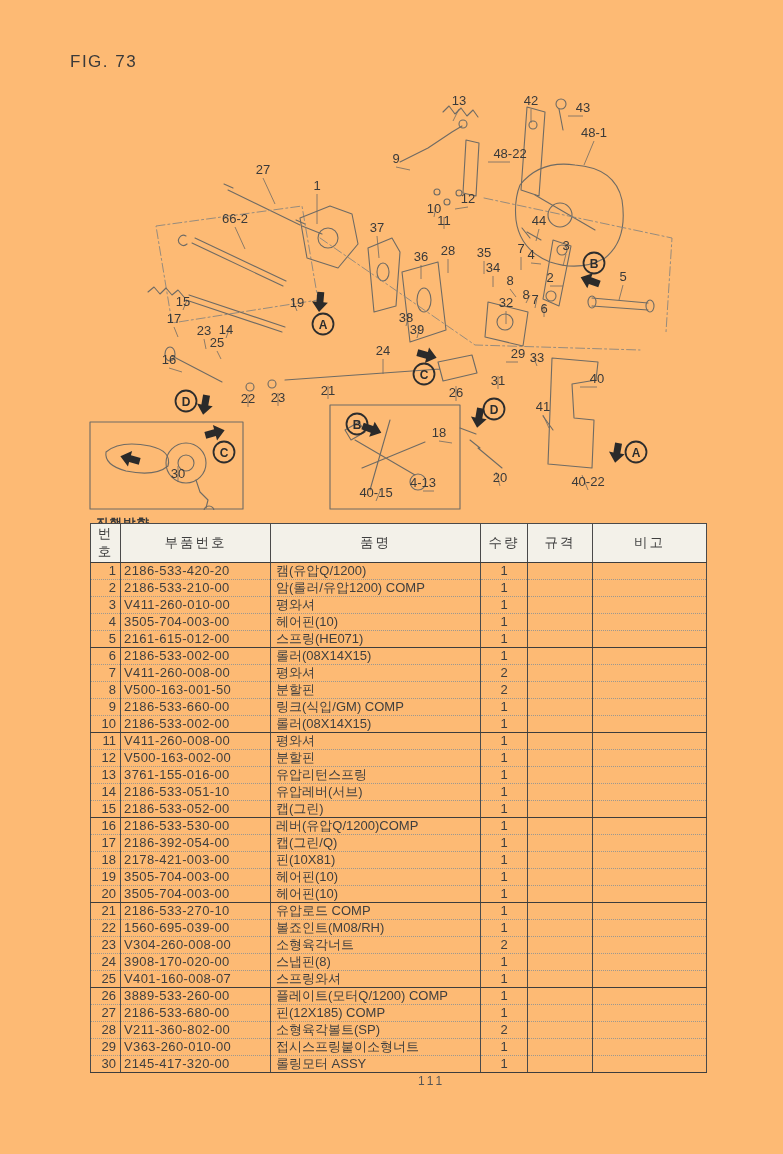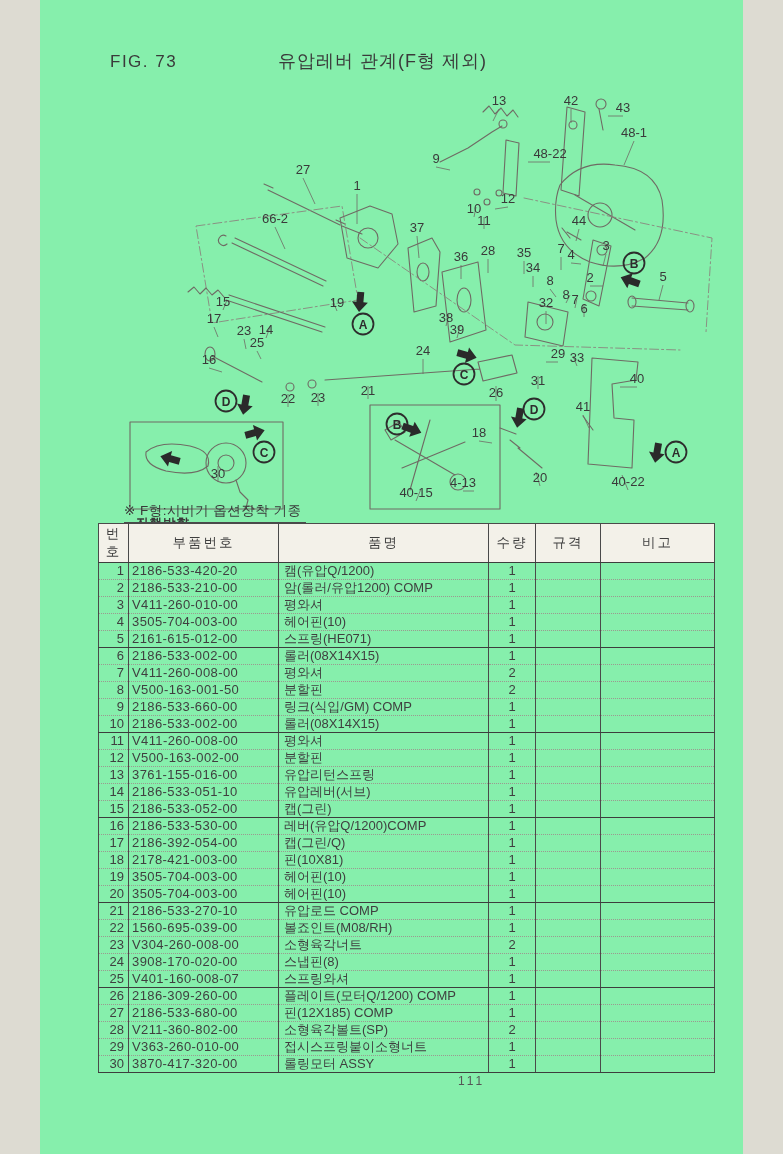--- a/index.html
+++ b/index.html
@@ -1,18 +1,18 @@
 <!DOCTYPE html>
 <html><head>
 <meta charset="utf-8">
 <style>
   html,body{margin:0;padding:0;background:#dddbd2;}
   .page{
-    position:relative;width:703px;height:1154px;margin:0 auto;
-    background:#86efac;color:#3a3a3a;
+    position:relative;width:783px;height:1154px;margin:0 auto;
+    background:#fdba74;color:#3a3a3a;
     font-family:"Liberation Sans","DejaVu Sans",sans-serif;
     overflow:hidden;
   }
   .fig-label{position:absolute;left:70px;top:52px;font-size:17px;letter-spacing:1.5px;}
   .page-title{position:absolute;left:238px;top:49px;font-size:18px;letter-spacing:1px;}
   .note{
     position:absolute;left:84px;top:502px;font-size:13.5px;
     border-bottom:1px solid #4a4a4a;padding:0 4px 2px 0;letter-spacing:.5px;
   }
   .direction-label{position:absolute;left:96px;top:471px;font-size:12.5px;font-weight:bold;letter-spacing:1px;margin-top:44px;}
@@ -21,21 +21,21 @@
   svg.diagram{position:absolute;left:0;top:80px;}
   .sketch{stroke:#6f6b64;fill:none;stroke-width:1.1;stroke-linejoin:round;stroke-linecap:round;}
   .phantom{stroke:#8a867e;fill:none;stroke-width:.9;stroke-dasharray:9 3 2 3;}
   .callout{font-family:"Liberation Sans","DejaVu Sans",sans-serif;font-size:13px;fill:#3a3a3a;text-anchor:middle;}
   .leader{stroke:#6f6b64;stroke-width:.8;}
   .marker-circle{stroke:#2d2d2d;stroke-width:1.8;fill:none;}
   .marker-letter{font-family:"Liberation Sans","DejaVu Sans",sans-serif;font-size:12px;font-weight:bold;fill:#2d2d2d;text-anchor:middle;}
   .black-arrow{fill:#2a2a2a;stroke:none;}
 
   table.parts{
-    position:absolute;left:58px;top:523px;width:616px;
+    position:absolute;left:90px;top:523px;width:616px;
     border-collapse:collapse;table-layout:fixed;
     font-size:13px;color:#3f3f3f;
     border:1.6px solid #3d3d3d;
   }
   table.parts th{
     height:20px;font-weight:normal;font-size:13.5px;letter-spacing:2px;
     border:1px solid #4a4a4a;border-bottom:1.6px solid #3d3d3d;
     background:#f3f1e9;
   }
   table.parts td{
@@ -49,21 +49,20 @@
   table.parts td.c1{letter-spacing:.4px;}
   table.parts td.c2{padding-left:5px;margin-left:28px;}
   table.parts td.c3{text-align:center;}
 </style>
 </head>
 <body>
 
 <div class="page">
 
   <div class="fig-label">FIG. 73</div>
-  <div class="page-title">유압레버 관계(F형 제외)</div>
 
   <svg class="diagram" width="783" height="430" viewBox="0 80 783 430">
 
     <g class="sketch">
 
       <path d="M228,190 L300,225 M224,184 l9,4 M296,220 l9,4 M302,226 L322,234"></path>
 
       <path class="phantom" d="M156,226 L302,206 L318,300 L172,323 Z"></path>
       <path d="M192,243 L283,286 M195,238 L286,281 M186,236 a5,5 0 1 0 1,8"></path>
 
@@ -270,21 +269,20 @@
         <polygon points="-9,-3.5 1,-3.5 1,-8 11,0 1,8 1,3.5 -9,3.5" class="black-arrow" transform="translate(214,433) rotate(-15)"></polygon>
         <polygon points="-9,-3.5 1,-3.5 1,-8 11,0 1,8 1,3.5 -9,3.5" class="black-arrow" transform="translate(371,429) rotate(20)"></polygon>
         <polygon points="-9,-3.5 1,-3.5 1,-8 11,0 1,8 1,3.5 -9,3.5" class="black-arrow" transform="translate(479,417) rotate(100)"></polygon>
         <polygon points="-9,-3.5 1,-3.5 1,-8 11,0 1,8 1,3.5 -9,3.5" class="black-arrow" transform="translate(617,452) rotate(100)"></polygon>
         <polygon points="-9,-3.5 1,-3.5 1,-8 11,0 1,8 1,3.5 -9,3.5" class="black-arrow" transform="translate(131,459) rotate(195)"></polygon>
       </g>
   </svg>
 
   <div class="direction-label">진행방향</div>
 
-  <div class="note">※ F형:시비기 옵션장착 기종</div>
 
   <table class="parts">
     <colgroup>
       <col style="width:30px">
         <col style="width:150px">
         <col style="width:210px">
       <col style="width:47px">
         <col style="width:65px">
         <col style="width:114px">
     </colgroup>
@@ -494,21 +492,21 @@
         <tr class="group-end">
           <td class="c0">25</td>
           <td class="c1">V401-160-008-07</td>
           <td class="c2">스프링와셔</td>
           <td class="c3">1</td>
           <td class="c4"></td>
           <td class="c5"></td>
         </tr>
         <tr>
           <td class="c0">26</td>
-          <td class="c1">2186-309-260-00</td>
+          <td class="c1">3889-533-260-00</td>
           <td class="c2">플레이트(모터Q/1200) COMP</td>
           <td class="c3">1</td>
           <td class="c4"></td>
           <td class="c5"></td>
         </tr>
         <tr>
           <td class="c0">27</td>
           <td class="c1">2186-533-680-00</td>
           <td class="c2">핀(12X185) COMP</td>
           <td class="c3">1</td>
@@ -526,21 +524,21 @@
         <tr>
           <td class="c0">29</td>
           <td class="c1">V363-260-010-00</td>
           <td class="c2">접시스프링붙이소형너트</td>
           <td class="c3">1</td>
           <td class="c4"></td>
           <td class="c5"></td>
         </tr>
         <tr class="group-end">
           <td class="c0">30</td>
-          <td class="c1">3870-417-320-00</td>
+          <td class="c1">2145-417-320-00</td>
           <td class="c2">롤링모터 ASSY</td>
           <td class="c3">1</td>
           <td class="c4"></td>
           <td class="c5"></td>
         </tr>
       </tbody>
   </table>
 
   <div class="page-number">111</div>
 </div>

